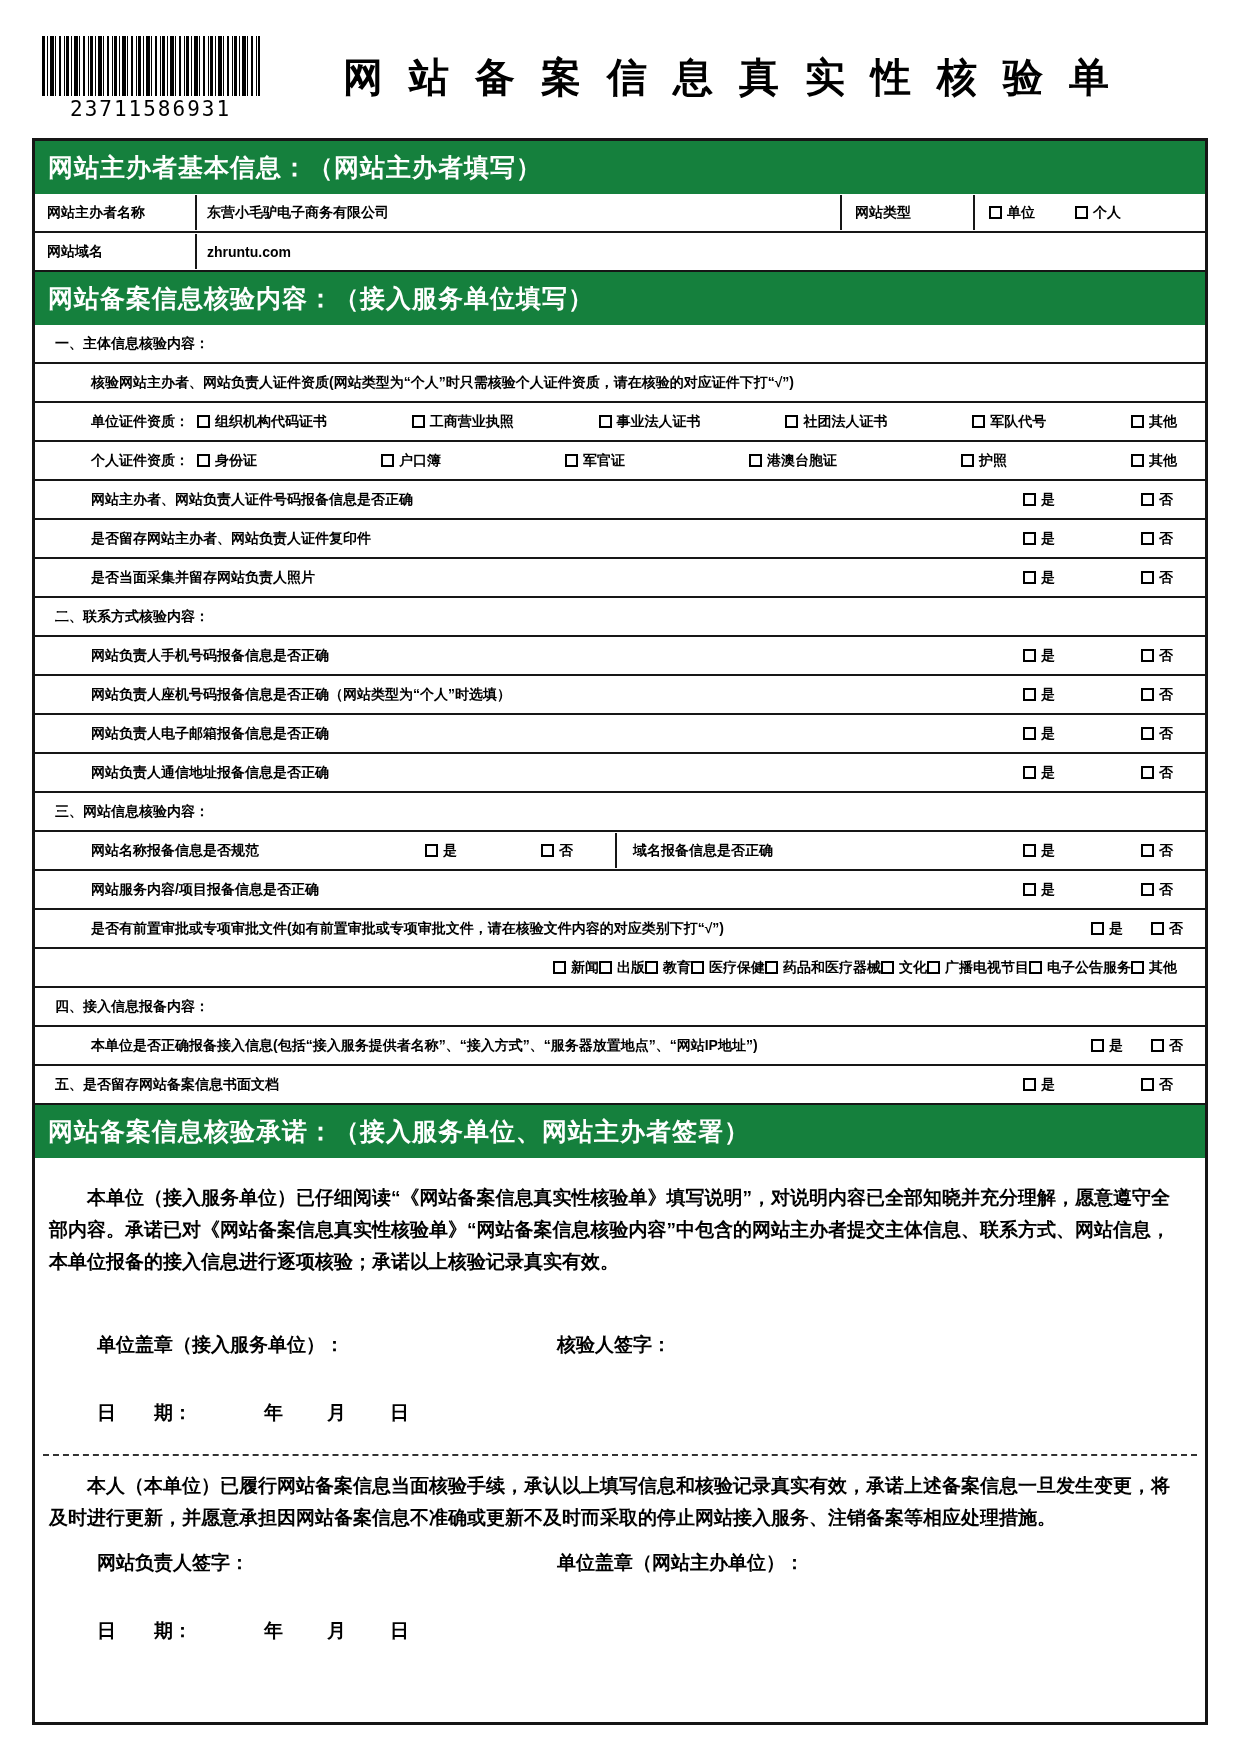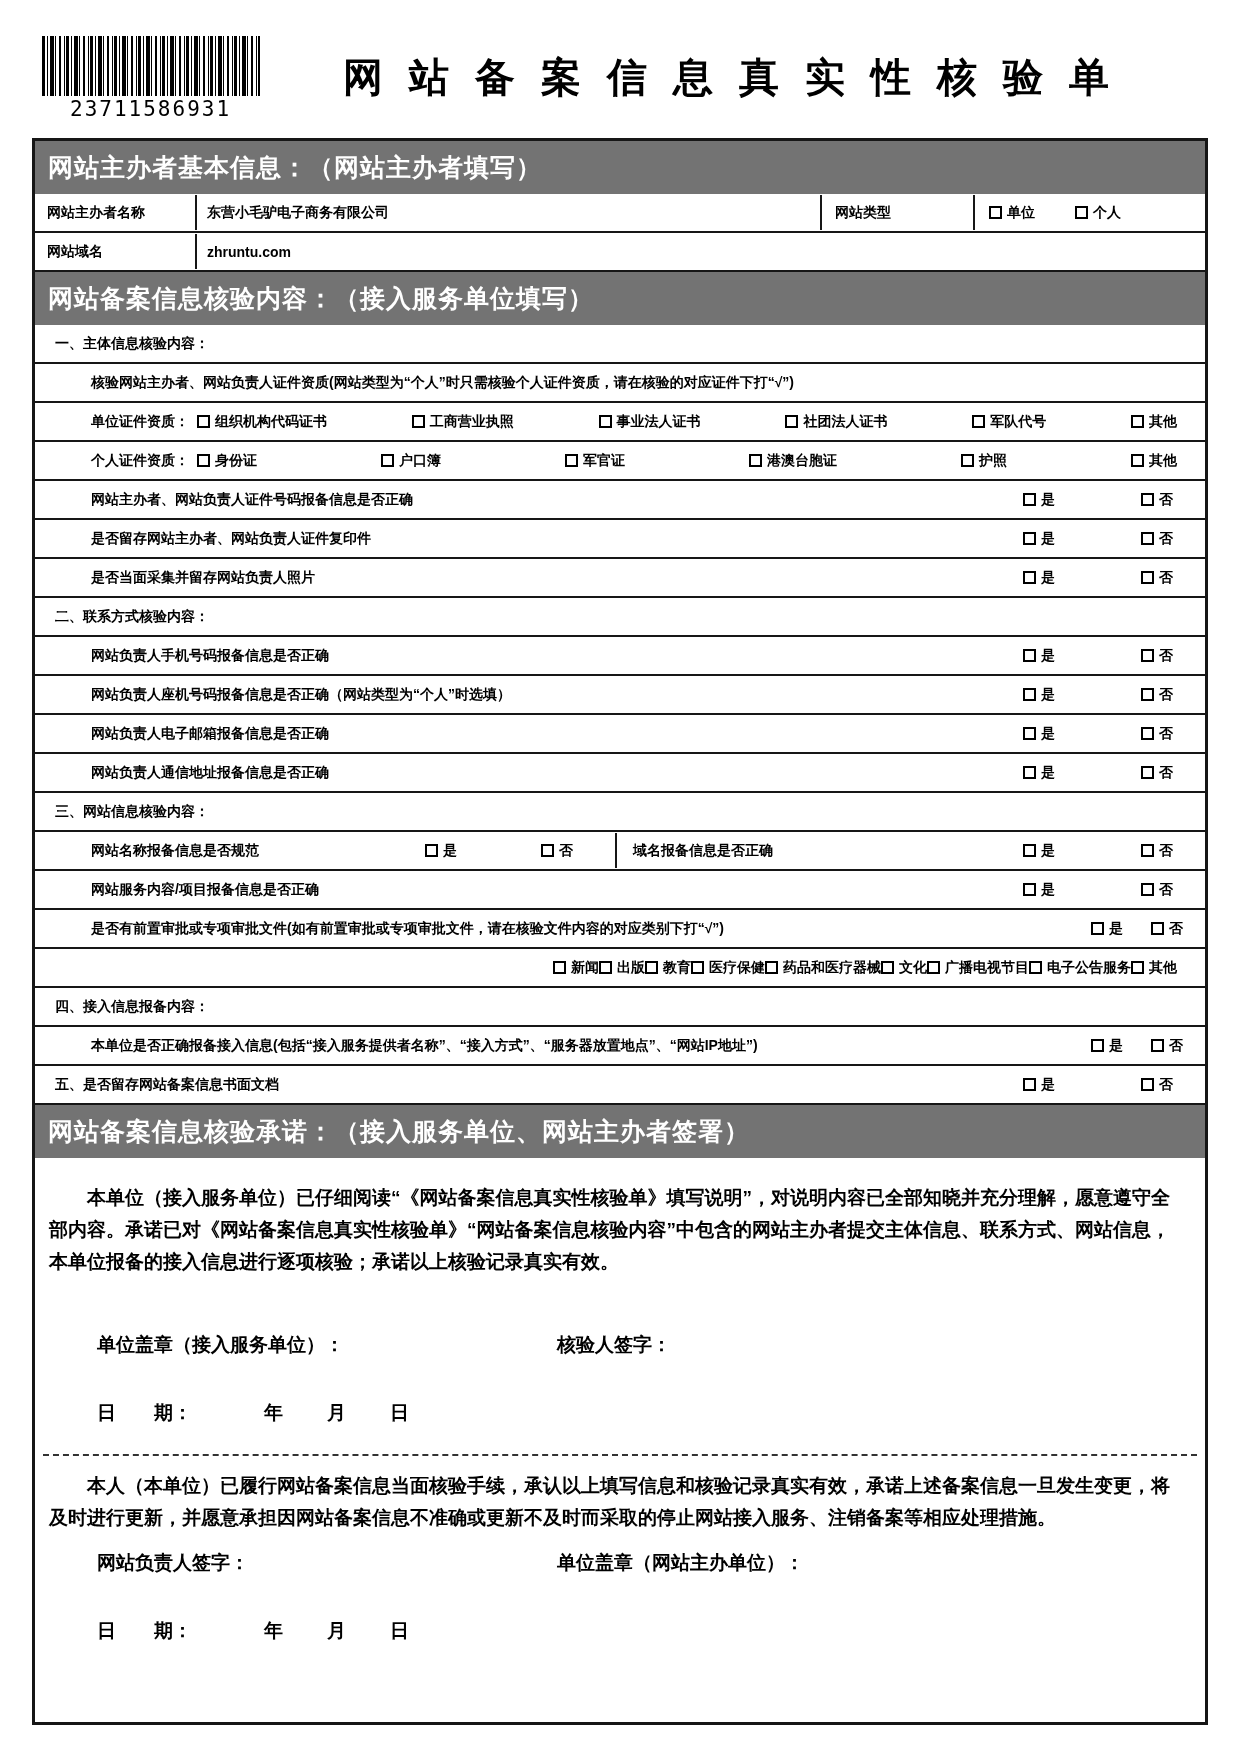--- a/index.html
+++ b/index.html
@@ -15,21 +15,21 @@
       #000 0 3px,#fff 3px 5px,#000 5px 6px,#fff 6px 8px,
       #000 8px 12px,#fff 12px 13px,#000 13px 14px,#fff 14px 17px,
       #000 17px 19px,#fff 19px 22px,#000 22px 23px,#fff 23px 24px); }
   .bc-num { font-family:"DejaVu Sans Mono", monospace; font-weight:400;
             font-size:21px; letter-spacing:2px; padding-left:28px; margin-top:1px; }
   .doc-title { flex:1; text-align:center; font-size:40px; letter-spacing:26px;
                padding-top:14px; white-space:nowrap; }
 
   
   .formbox { border:3px solid #161616; }
-  .bar { background:#737373; color:#fff; font-size:25px; padding:10px 13px;
+  .bar { background:#15803d; color:#fff; font-size:25px; padding:10px 13px;
          letter-spacing:1px; white-space:nowrap; }
   .row { display:flex; align-items:center; min-height:39px; font-size:14px;
          border-bottom:2px solid #161616; white-space:nowrap; }
   .row:last-child { border-bottom:none; }
   .cell { display:flex; align-items:center; min-height:35px; }
   .br { border-right:2px solid #161616; }
   .pl-sec { padding-left:20px; }
   .pl-q { padding-left:56px; }
 
   .cb { display:inline-block; width:13px; height:13px; border:2px solid #000;
@@ -37,21 +37,21 @@
   .opt { display:inline-flex; align-items:center; }
   .yn { margin-left:auto; display:flex; width:152px; justify-content:space-between;
         padding-right:2px; margin-right:30px; flex:none; }
   .yn-tight { margin-left:auto; display:flex; gap:28px; margin-right:22px; flex:none; }
   .opts { display:flex; flex:1; justify-content:space-between; padding-right:28px;
           margin-left:8px; }
 
   
   .lblcell { width:162px; padding-left:12px; }
   .valcell { flex:1; padding-left:10px; }
-  .typecell { width:153px; padding-left:13px; border-left:2px solid #161616; }
+  .typecell { width:133px; padding-left:13px; border-left:2px solid #161616; }
   .typeopts { width:232px; border-left:2px solid #161616; padding-left:14px;
               display:flex; gap:40px; }
 
   
   .half1 { flex:0 0 582px; border-right:2px solid #161616; }
   .half1 .yn { width:150px; margin-right:40px; }
   .half2 { flex:1; }
   .half2 .qtext { padding-left:16px; }
 
   

